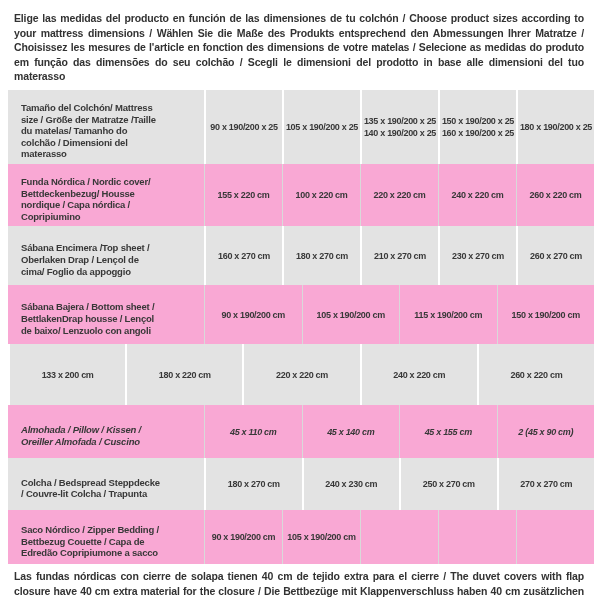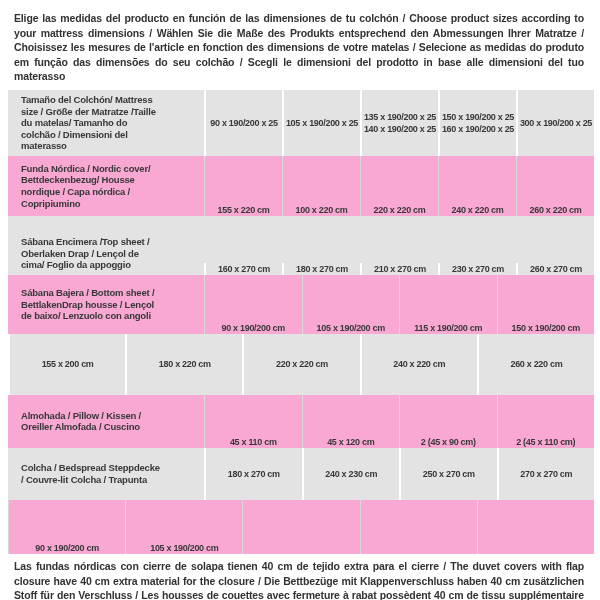--- a/index.html
+++ b/index.html
@@ -37,21 +37,21 @@
   }
   .trow.alt { background: #e3e3e3; }
   .trow.plain { background: #f9a8d4; }
   .cell {
     box-sizing: border-box;
     display: flex;
     align-items: center;
   }
   .label-cell {
     width: 196px;
-    padding: 4px 42px 4px 13px;
+    padding: 12px 42px 4px 13px;
     justify-content: flex-start;
   }
   .label-cell .txt {
     font-size: 9.5px;
     font-weight: bold;
     line-height: 11.6px;
     letter-spacing: -0.2px;
     color: #383838;
   }
   .val-cell {
@@ -61,28 +61,28 @@
   }
   .val-cell .txt {
     font-size: 9px;
     font-weight: bold;
     letter-spacing: -0.3px;
     line-height: 12px;
     white-space: pre;
     color: #383838;
   }
   .trow.alt .val-cell { border-left: 2px solid #ffffff; }
-  .trow.plain .val-cell { border-left: 1px solid #d9d9d9; align-items: flex-end; }
+  .trow.plain .val-cell { border-left: 1px solid #d9d9d9; }
   
   .r1 { min-height: 62px; }
   .r2 { min-height: 60px; }
-  .r3 { min-height: 59px; align-items: flex-end; }
+  .r3 { min-height: 59px; }
   .r4 { min-height: 59px; }
   .r5 { min-height: 61px; }
-  .r6 { min-height: 53px; }
+  .r6 { min-height: 53px; font-style: italic; }
   .r7 { min-height: 52px; }
   .r8 { min-height: 54px; }
   .footnote { margin-top: 5px; }
 </style>
 </head>
 <body>
 
 <div class="page">
 
   <p class="intro">Elige las medidas del producto en función de las dimensiones de tu colchón / Choose product sizes according to your mattress dimensions / Wählen Sie die Maße des Produkts entsprechend den Abmessungen Ihrer Matratze / Choisissez les mesures de l'article en fonction des dimensions de votre matelas / Selecione as medidas do produto em função das dimensões do seu colchão / Scegli le dimensioni del prodotto in base alle dimensioni del tuo materasso</p>
@@ -101,21 +101,21 @@
         </div>
       <div class="cell val-cell">
           <span class="txt">135 x 190/200 x 25
 140 x 190/200 x 25</span>
         </div>
       <div class="cell val-cell">
           <span class="txt">150 x 190/200 x 25
 160 x 190/200 x 25</span>
         </div>
       <div class="cell val-cell">
-          <span class="txt">300 x 190/200 x 25</span>
+          <span class="txt">180 x 190/200 x 25</span>
         </div>
     </div>
 
     <div class="trow plain r2">
       <div class="cell label-cell">
           <span class="txt">Funda Nórdica / Nordic cover/ Bettdeckenbezug/ Housse nordique / Capa nórdica / Copripiumino</span>
         </div>
       <div class="cell val-cell">
           <span class="txt">155 x 220 cm</span>
         </div>
@@ -167,21 +167,21 @@
       <div class="cell val-cell">
           <span class="txt">115 x 190/200 cm</span>
         </div>
       <div class="cell val-cell">
           <span class="txt">150 x 190/200 cm</span>
         </div>
     </div>
 
     <div class="trow alt r5">
       <div class="cell val-cell">
-          <span class="txt">155 x 200 cm</span>
+          <span class="txt">133 x 200 cm</span>
         </div>
       <div class="cell val-cell">
           <span class="txt">180 x 220 cm</span>
         </div>
       <div class="cell val-cell">
           <span class="txt">220 x 220 cm</span>
         </div>
       <div class="cell val-cell">
           <span class="txt">240 x 220 cm</span>
         </div>
@@ -191,28 +191,28 @@
     </div>
 
     <div class="trow plain r6">
       <div class="cell label-cell">
           <span class="txt">Almohada / Pillow / Kissen / Oreiller Almofada / Cuscino</span>
         </div>
       <div class="cell val-cell">
           <span class="txt">45 x 110 cm</span>
         </div>
       <div class="cell val-cell">
-          <span class="txt">45 x 120 cm</span>
+          <span class="txt">45 x 140 cm</span>
+        </div>
+      <div class="cell val-cell">
+          <span class="txt">45 x 155 cm</span>
         </div>
       <div class="cell val-cell">
           <span class="txt">2 (45 x 90 cm)</span>
         </div>
-      <div class="cell val-cell">
-          <span class="txt">2 (45 x 110 cm)</span>
-        </div>
     </div>
 
     <div class="trow alt r7">
       <div class="cell label-cell">
           <span class="txt">Colcha / Bedspread Steppdecke / Couvre-lit Colcha / Trapunta</span>
         </div>
       <div class="cell val-cell">
           <span class="txt">180 x 270 cm</span>
         </div>
       <div class="cell val-cell">
@@ -220,20 +220,23 @@
         </div>
       <div class="cell val-cell">
           <span class="txt">250 x 270 cm</span>
         </div>
       <div class="cell val-cell">
           <span class="txt">270 x 270 cm</span>
         </div>
     </div>
 
     <div class="trow plain r8">
+      <div class="cell label-cell">
+          <span class="txt">Saco Nórdico / Zipper Bedding / Bettbezug Couette / Capa de Edredão Copripiumone a sacco</span>
+        </div>
       <div class="cell val-cell">
           <span class="txt">90 x 190/200 cm</span>
         </div>
       <div class="cell val-cell">
           <span class="txt">105 x 190/200 cm</span>
         </div>
       <div class="cell val-cell">
           <span class="txt"></span>
         </div>
       <div class="cell val-cell">

